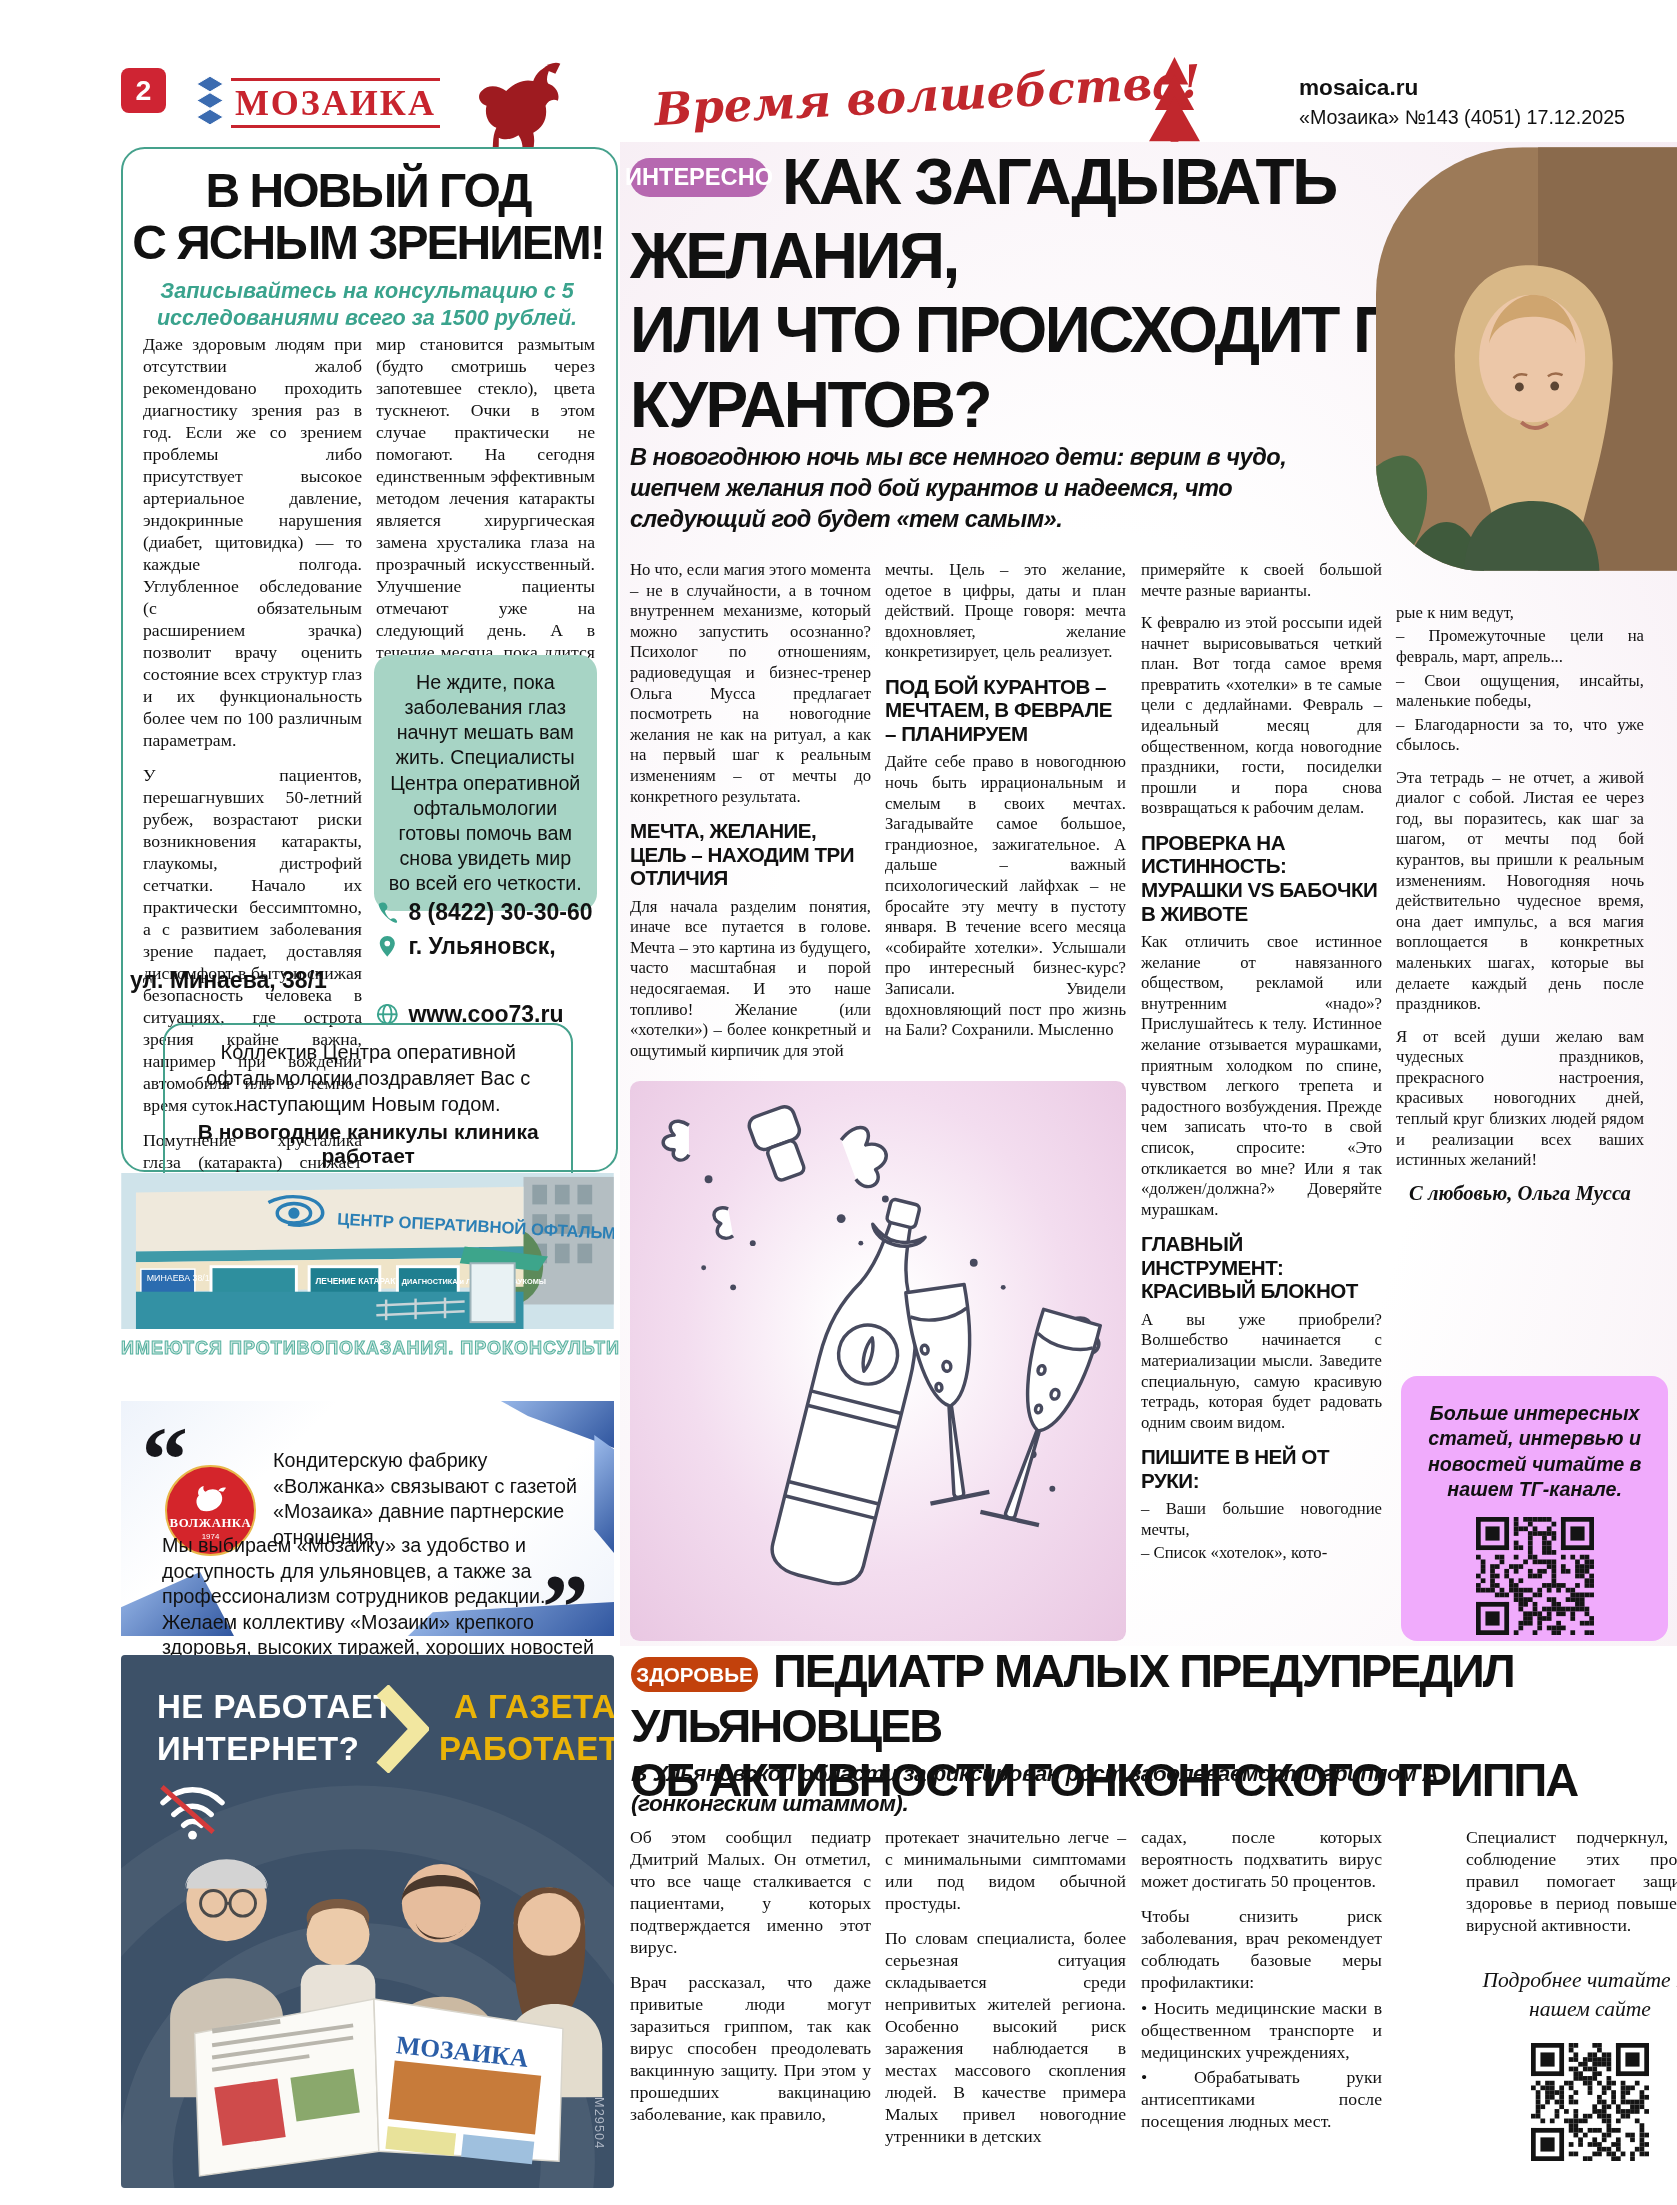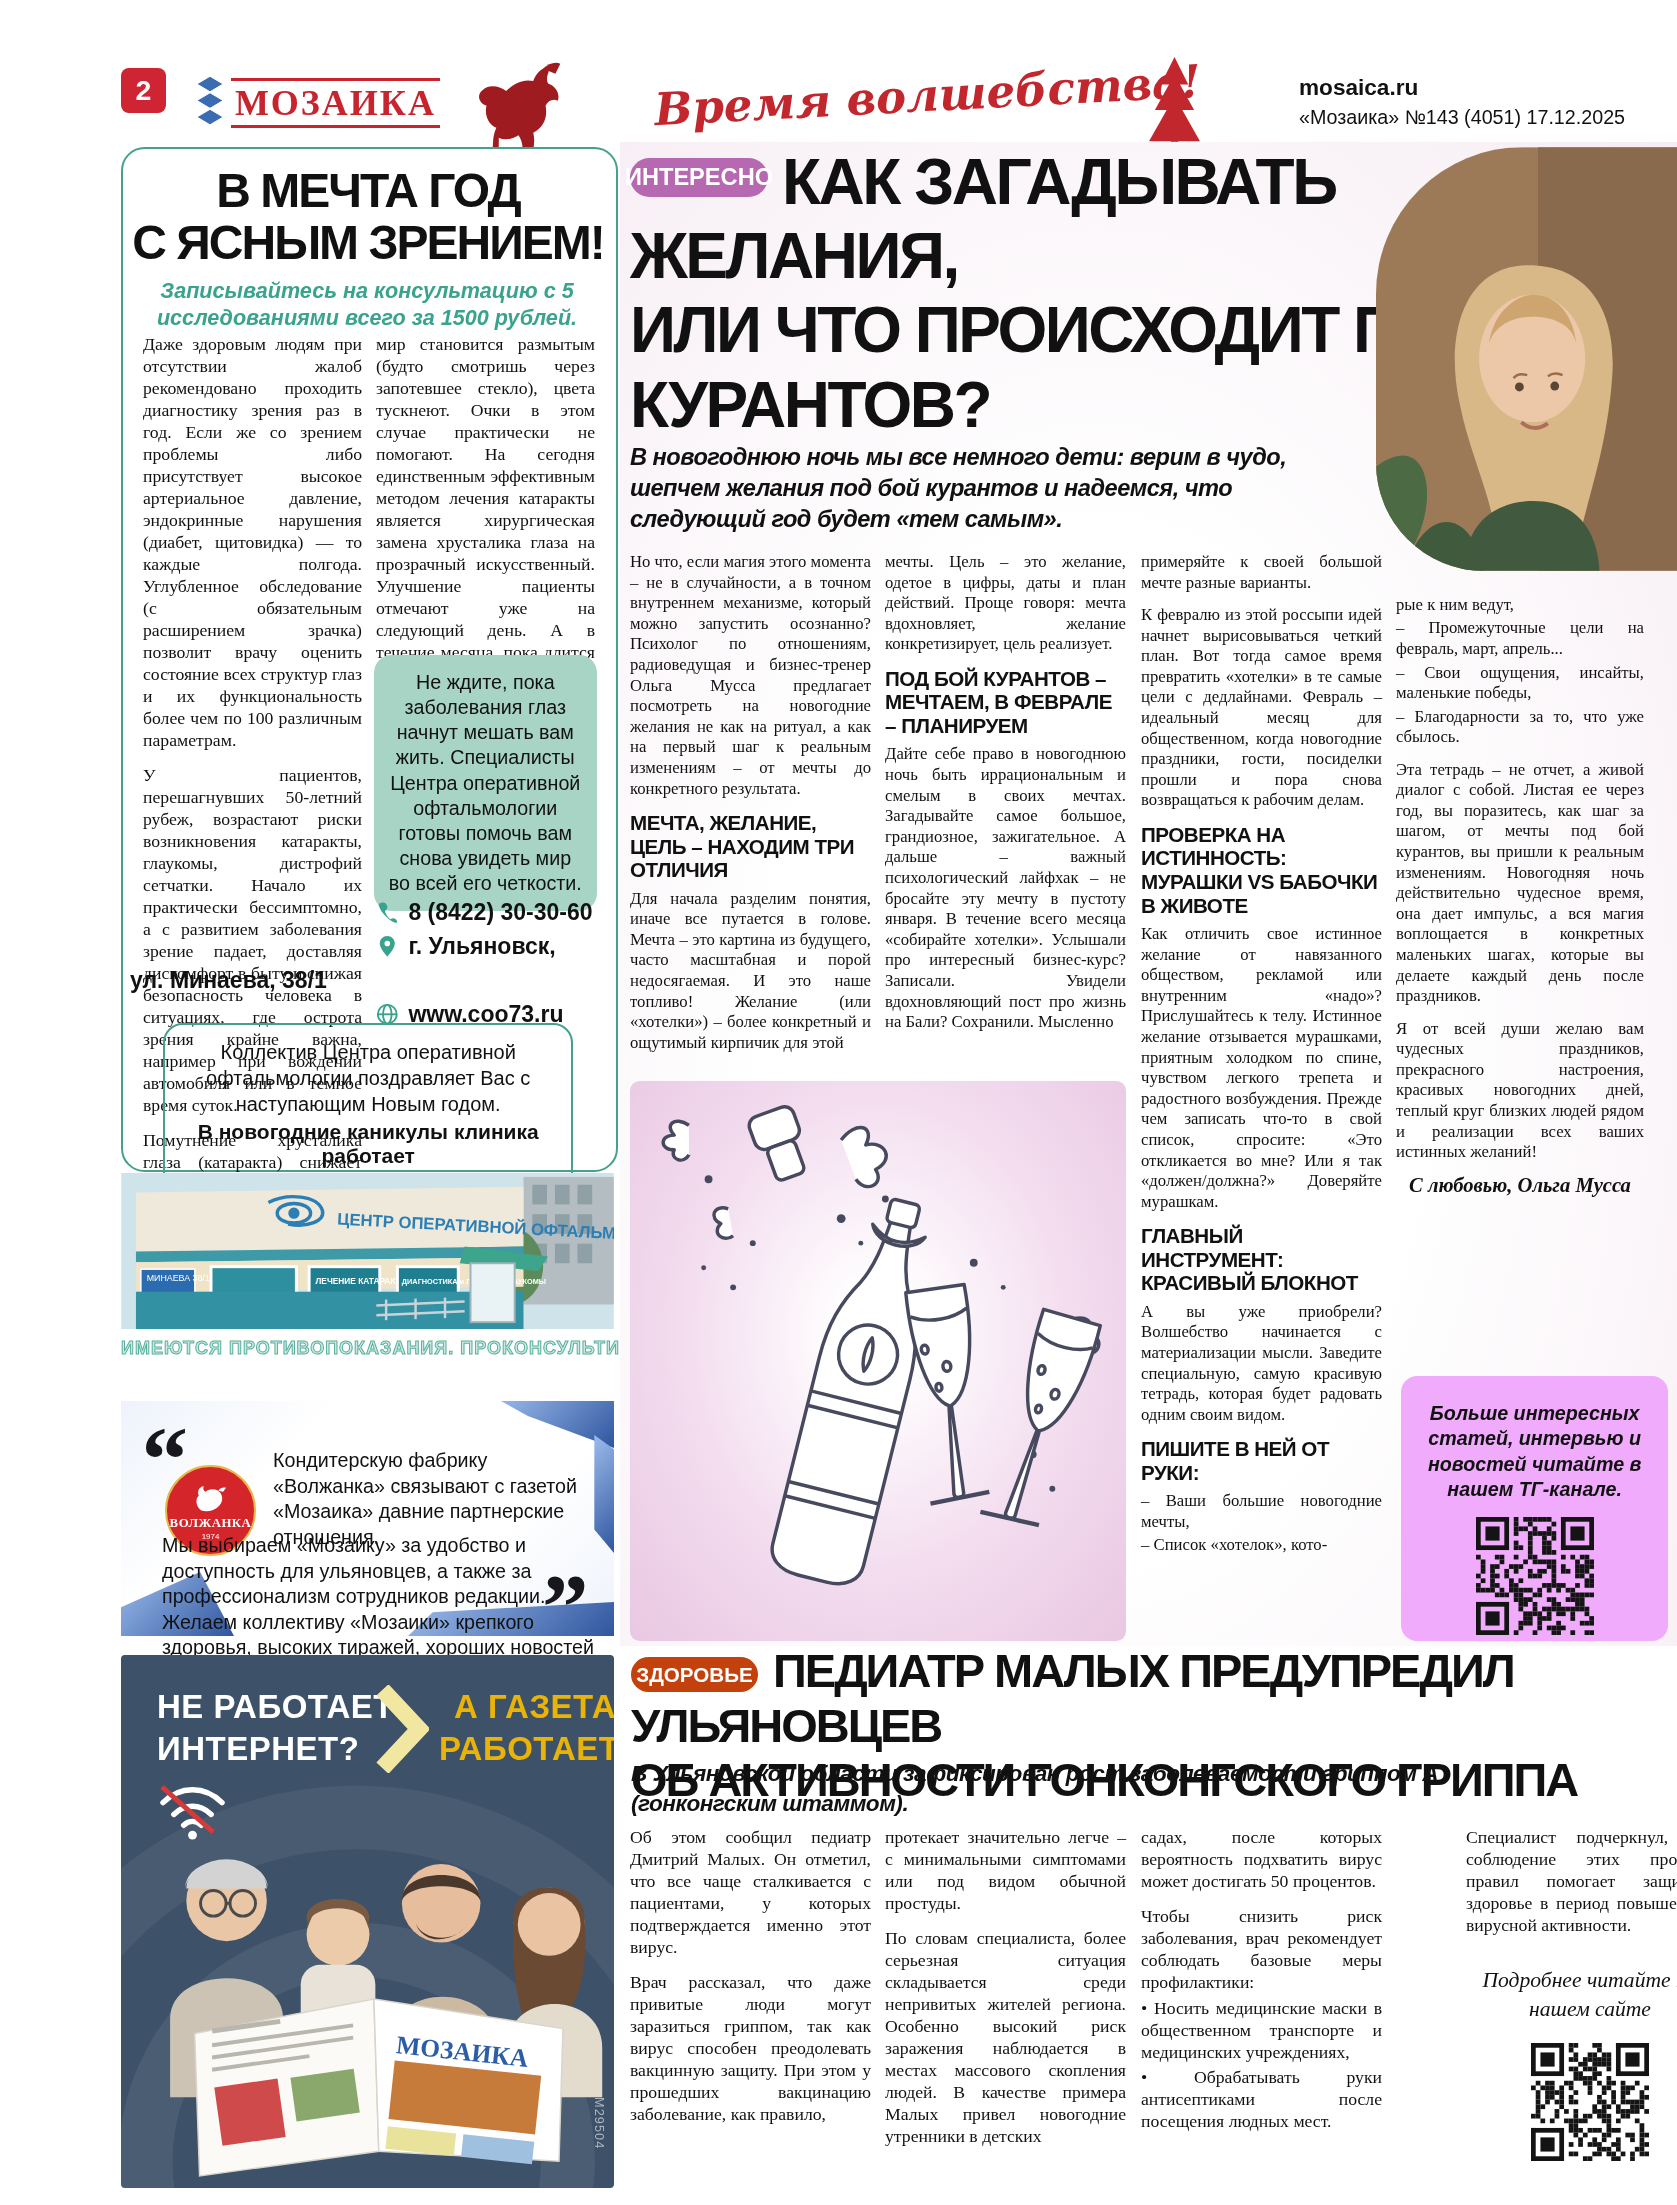--- a/index.html
+++ b/index.html
@@ -12,21 +12,21 @@
   .logo-text{color:#c8242e;font-family:"Liberation Serif",serif;font-weight:bold;font-size:36px;
              letter-spacing:2px;border-top:3.4px solid #c8242e;border-bottom:3.4px solid #c8242e;padding:1px 3.9px;}
   .tagline{color:#c1272d;font-family:"DejaVu Serif",serif;font-style:italic;font-weight:bold;
            font-size:45px;transform:rotate(-3deg);}
   .hdr-right{line-height:1.35;}
   .hdr-site{font-weight:bold;font-size:22.6px;}
   .hdr-issue{font-size:19.7px;}
   
   .serif{font-family:"Liberation Serif",serif;font-size:17.7px;line-height:22px;text-align:justify;}
   .serif p{margin:0 0 12.8px 0;}
-  .mainserif{font-family:"Liberation Serif",serif;font-size:16.7px;line-height:20.6px;text-align:justify;}
+  .mainserif{font-family:"Liberation Serif",serif;font-size:16.7px;line-height:20.6px;text-align:justify;margin-top:8px;}
   .mainserif p{margin:0 0 11.8px 0;}
   .subhead{font-family:"Liberation Sans",sans-serif;font-weight:bold;font-size:20.6px;line-height:23.6px;
            text-align:left;margin:4.9px 0 6.9px 0;letter-spacing:-0.5px;}
   .bigtitle{font-weight:bold;letter-spacing:-2.5px;line-height:1.16;}
   .lead{font-style:italic;font-weight:bold;font-size:23.6px;line-height:1.32;letter-spacing:-0.5px;}
   .badge{color:#fff;font-weight:bold;display:flex;align-items:center;justify-content:center;}
   
   .teal-box{border:2.9px solid #45a18c;border-radius:23.6px;background:#fff;}
   .ad-title{font-weight:bold;font-size:48px;line-height:1.08;letter-spacing:-2px;text-align:center;}
   .ad-sub{color:#3aa38d;font-style:italic;font-weight:bold;font-size:21.6px;line-height:1.25;text-align:center;}
@@ -102,21 +102,21 @@
   </div>
 
   <div class="abs hdr-right" style="right:34px;top:73px;width:344px;">
     <div class="hdr-site">mosaica.ru</div>
     <div class="hdr-issue">«Мозаика» №143 (4051) 17.12.2025</div>
   </div>
 
   <div class="abs teal-box" style="left:121px;top:147px;width:493px;height:1021px;"></div>
 
   <div class="abs ad-title" style="left:131px;top:165px;width:474px;">
-    <div>В МЕЧТА ГОД</div>
+    <div>В НОВЫЙ ГОД</div>
     <div>С ЯСНЫМ ЗРЕНИЕМ!</div>
   </div>
   <div class="abs ad-sub" style="left:142px;top:278px;width:450px;">Записывайтесь на консультацию с 5 исследованиями всего за 1500 рублей.</div>
 
   <div class="abs serif" style="left:143px;top:333px;width:219px;">
     <p>Даже здоровым людям при отсутствии жалоб рекомендовано проходить диагностику зрения раз в год. Если же со зрением проблемы либо присутствует высокое артериальное давление, эндокринные нарушения (диабет, щитовидка) — то каждые полгода. Углубленное обследование (с обязательным расширением зрачка) позволит врачу оценить состояние всех структур глаз и их функциональность более чем по 100 различным параметрам.</p>
     <p>У пациентов, перешагнувших 50-летний рубеж, возрастают риски возникновения катаракты, глаукомы, дистрофий сетчатки. Начало их практически бессимптомно, а с развитием заболевания зрение падает, доставляя дискомфорт в быту и снижая безопасность человека в ситуациях, где острота зрения крайне важна, например при вождении автомобиля или в темное время суток.</p>
     <p>Помутнение хрусталика глаза (катаракта) снижает зрение постепенно: окружающий</p>
   </div>
   <div class="abs serif" style="left:376px;top:333px;width:219px;">

